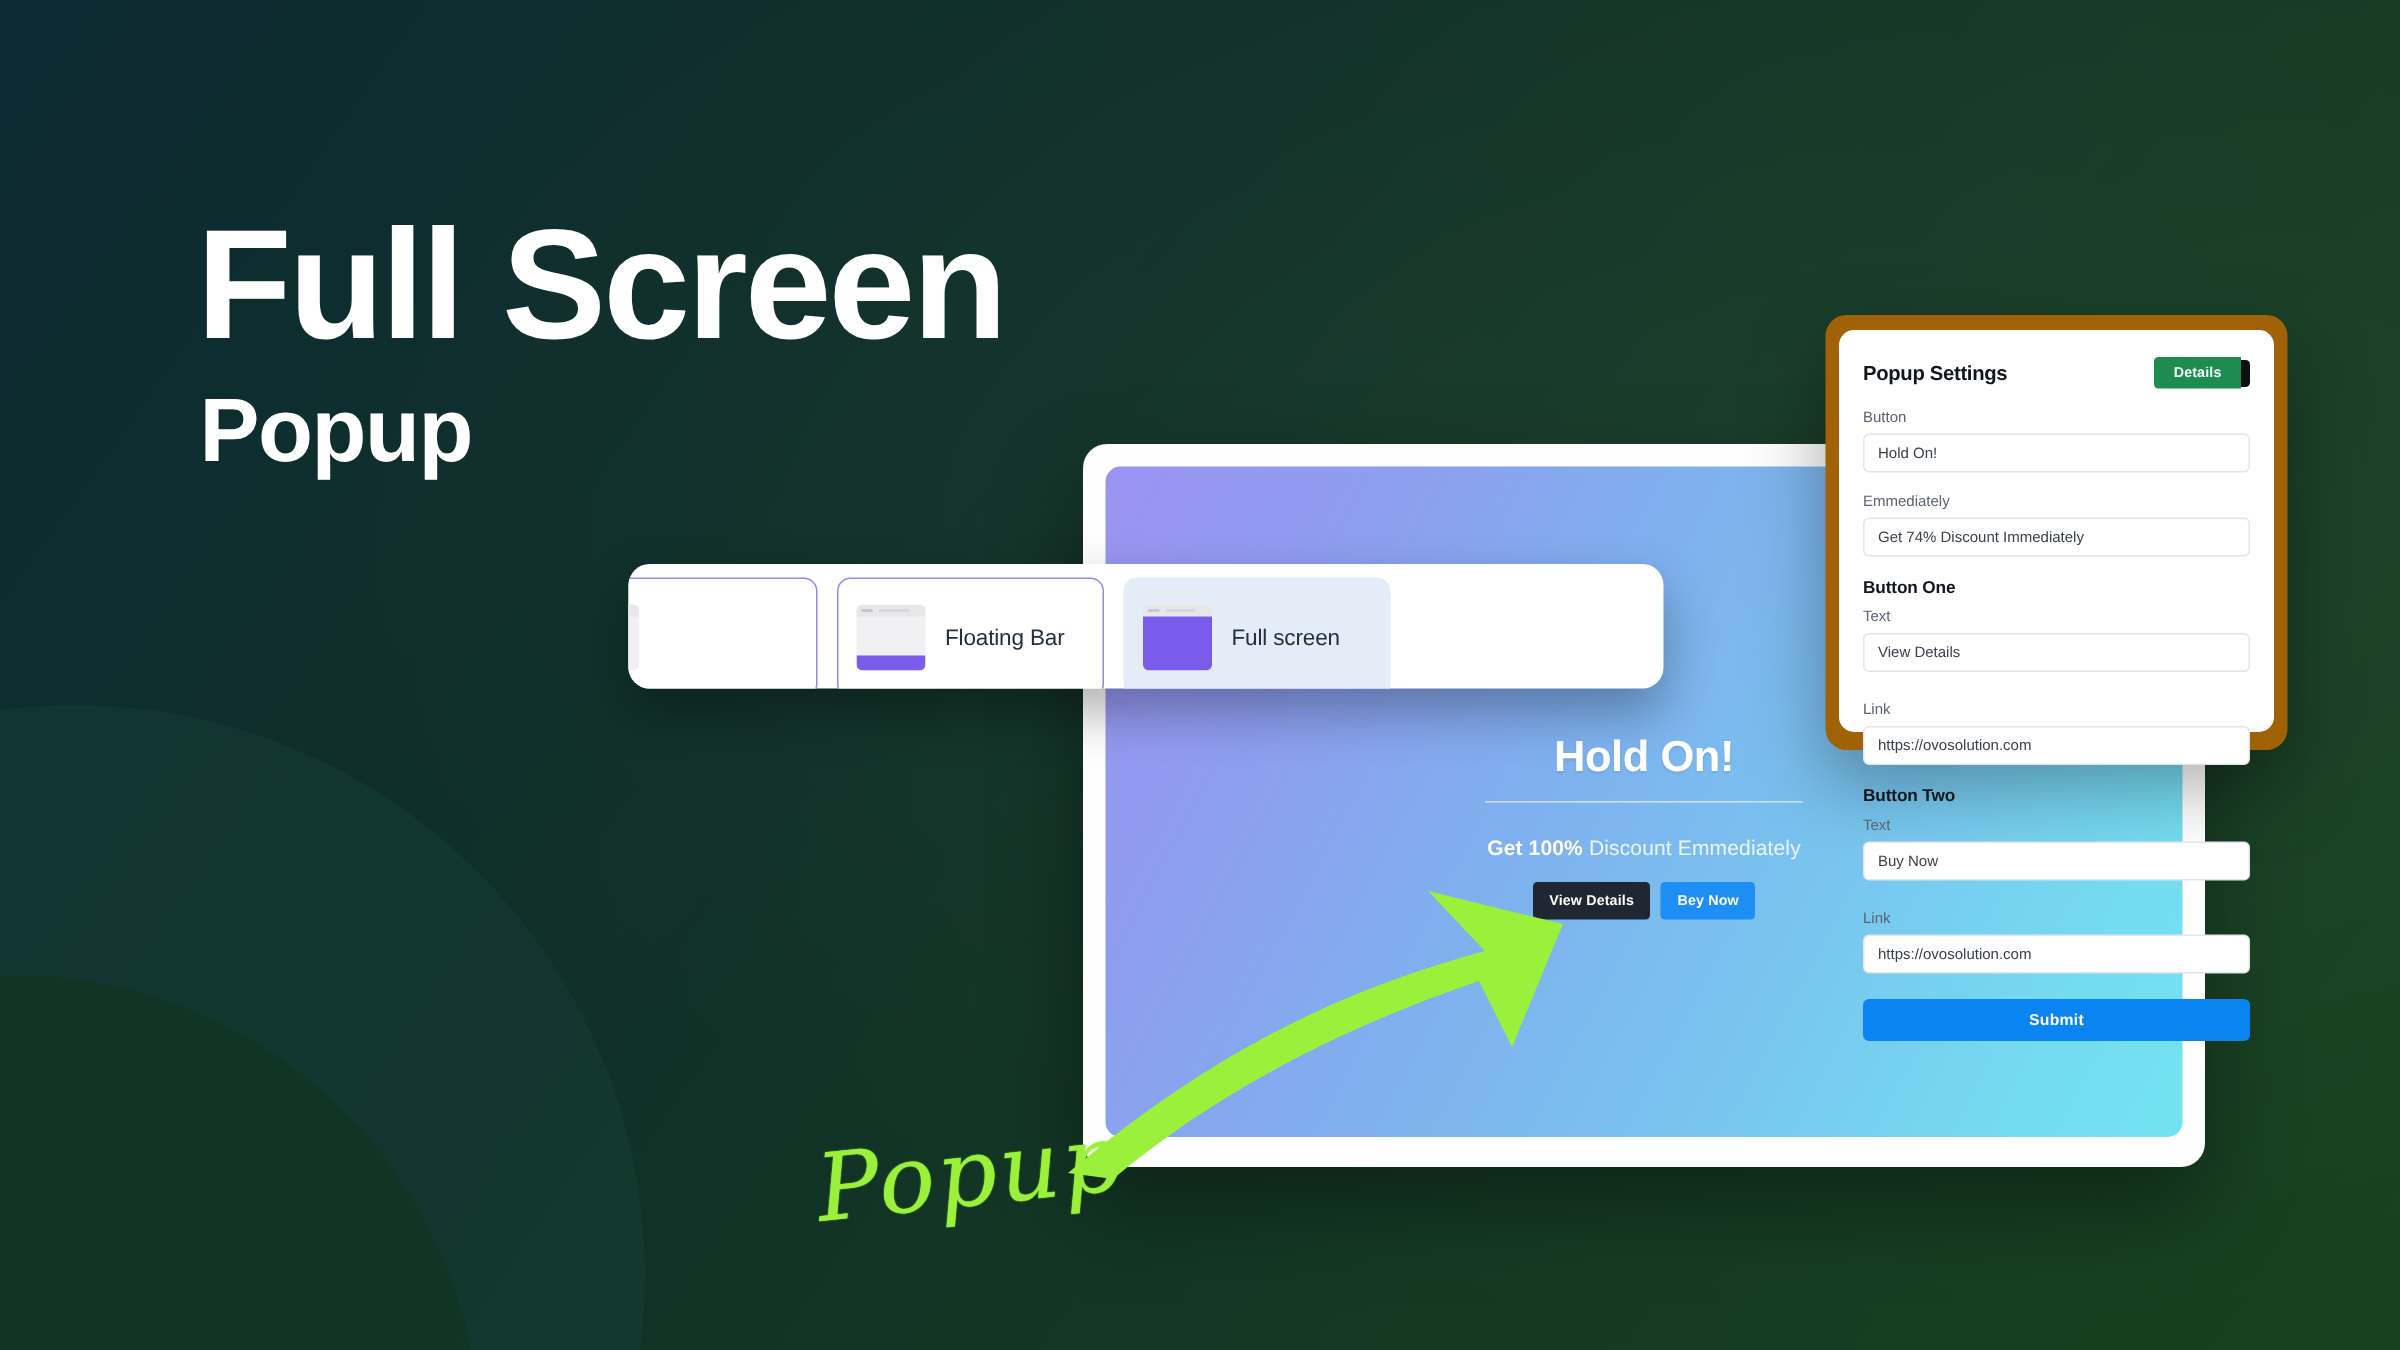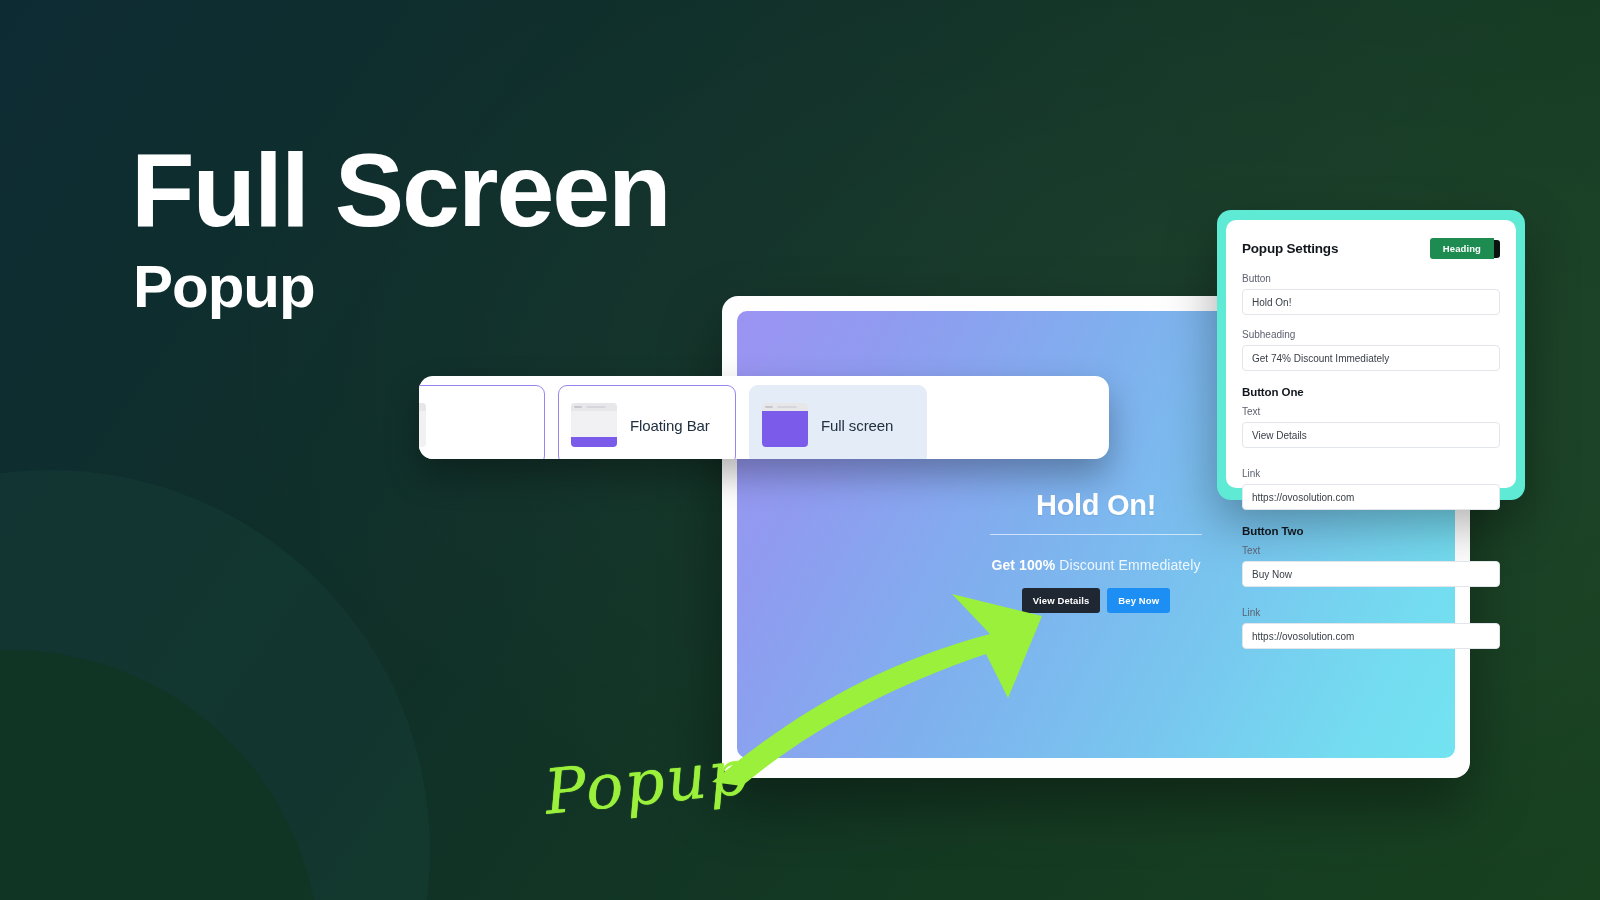--- a/index.html
+++ b/index.html
@@ -64,21 +64,21 @@
   .thumb-bar::before{content:"";position:absolute;left:3px;top:3px;width:8px;height:2px;
       background:#c7c7cf;border-radius:1px;}
   .thumb-bar::after{content:"";position:absolute;left:15px;top:3px;width:20px;height:2px;
       background:#d6d6de;border-radius:1px;}
   .sh-floating{position:absolute;left:0;right:0;bottom:0;height:10px;background:#7b5bea;}
   .sh-full{position:absolute;left:0;right:0;top:8px;bottom:0;background:#7b5bea;}
   .sh-slide{position:absolute;right:0;bottom:0;width:24px;height:22px;background:#7b5bea;}
 
   
   .settings-outer{position:absolute;left:1217px;top:210px;width:308px;height:290px;
-      background:#5eead4;border-radius:14px;z-index:8;
+      background:#a16207;border-radius:14px;z-index:8;
       box-shadow:0 22px 52px rgba(0,0,0,.34);}
   .settings{position:absolute;left:9px;top:10px;right:9px;bottom:12px;
       background:#fff;border-radius:10px;padding:18px 16px 0 16px;box-sizing:border-box;}
   .st-head{display:flex;align-items:center;justify-content:space-between;}
   .st-title{font-size:13.5px;font-weight:700;color:#11161d;letter-spacing:-.2px;}
   .enable-wrap{display:flex;align-items:center;}
   .enable-btn{background:#1e8b50;color:#fff;font-size:9.5px;font-weight:600;
       padding:5px 13px;border-radius:3px 0 0 3px;letter-spacing:.1px;}
   .enable-knob{width:6px;height:18px;background:#0b1210;border-radius:0 3px 3px 0;}
   .fld-label{font-size:10px;color:#5c6270;margin:14px 0 5px 0;}
@@ -159,29 +159,29 @@
 
     </div>
   </div>
 
   <div class="settings-outer">
     <div class="settings">
 
       <div class="st-head">
         <div class="st-title">Popup Settings</div>
         <div class="enable-wrap">
-          <div class="enable-btn">Heading</div>
+          <div class="enable-btn">Details</div>
           <div class="enable-knob"></div>
         </div>
       </div>
 
       <div class="fld-label">Button</div>
       <div class="fld">Hold On!</div>
 
-      <div class="fld-label">Subheading</div>
+      <div class="fld-label">Emmediately</div>
       <div class="fld">Get 74% Discount Immediately</div>
 
       <div class="sec-title">Button One</div>
       <div class="two-col">
         <div class="col">
           <div class="fld-label">Text</div>
           <div class="fld">View Details</div>
         </div>
         <div class="col">
           <div class="fld-label">Link</div>
@@ -194,20 +194,21 @@
         <div class="col">
           <div class="fld-label">Text</div>
           <div class="fld">Buy Now</div>
         </div>
         <div class="col">
           <div class="fld-label">Link</div>
           <div class="fld">https://ovosolution.com</div>
         </div>
       </div>
 
+      <div class="submit-btn">Submit</div>
 
     </div>
   </div>
 
   <div class="arrow-layer">
     <svg width="370" height="225" viewBox="0 0 370 225">
       <path d="M22 212 C 96 150, 180 96, 300 64 L 262 24 L 352 46 L 318 128 L 296 84
                C 190 120, 112 166, 52 216 Z" fill="#9af03a"></path>
     </svg>
   </div>

